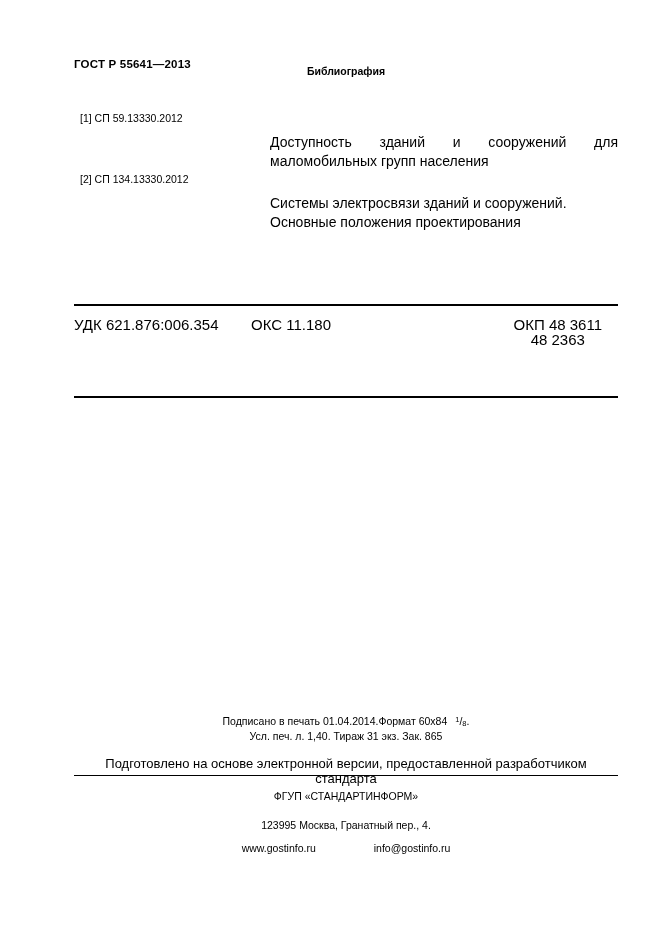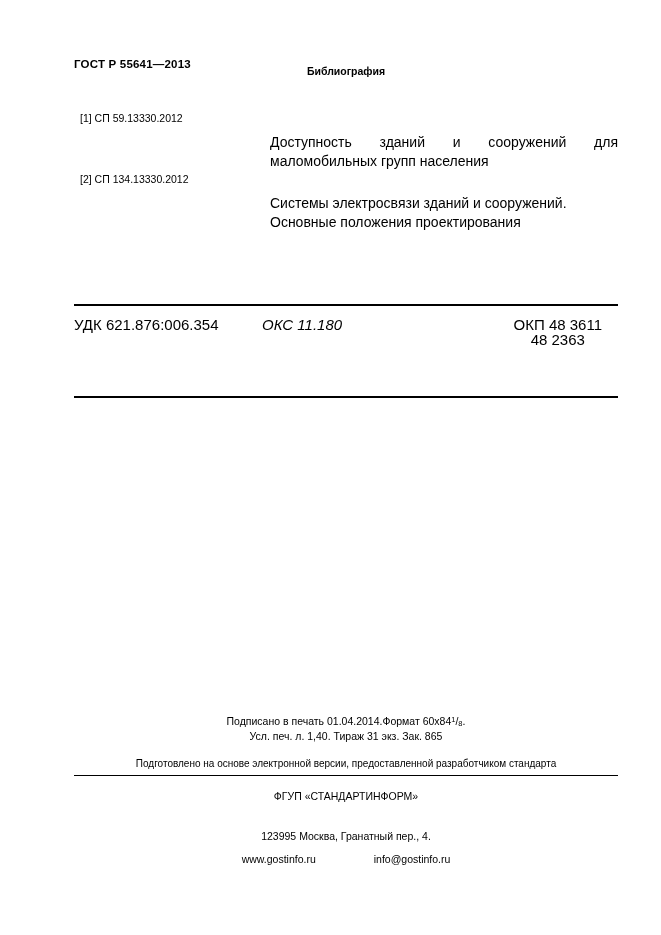--- a/index.html
+++ b/index.html
@@ -90,23 +90,22 @@
     font-size: 15px;
     line-height: 14.5px;
   }
   .code-udk {
     position: absolute;
     left: 0;
     top: 0;
   }
   .code-oks {
     position: absolute;
-    left: 188px;
+    left: 177px;
     top: 0;
-    font-style: italic;
   }
   .code-okp {
     position: absolute;
     right: 16px;
     top: 0;
     text-align: center;
   }
 
   
   .keywords {
@@ -125,49 +124,50 @@
     position: absolute;
     left: 74px;
     top: 714px;
     width: 544px;
     text-align: center;
     font-size: 10.5px;
     line-height: 14.5px;
   }
   .frac {
     font-size: 10.5px;
+    padding-left: 8px;
   }
   .frac sup, .frac sub {
     font-size: 7.5px;
     line-height: 0;
   }
   .frac sup { vertical-align: 0.45em; }
   .frac sub { vertical-align: -0.12em; }
 
   .prepared-note {
     position: absolute;
     left: 74px;
     top: 757px;
     width: 544px;
     text-align: center;
-    font-size: 10px;
+    font-size: 13px;
     line-height: 14.5px;
   }
 
   .publisher {
     position: absolute;
     left: 74px;
     top: 789px;
     width: 544px;
     text-align: center;
     font-size: 10.5px;
     line-height: 15px;
   }
   .publisher-name {
-    margin-bottom: 25px;
+    margin-bottom: 14px;
   }
   .publisher-address {
     margin-bottom: 0;
   }
   .publisher-contacts {
     display: flex;
     justify-content: center;
     gap: 58px;
   }
   .publisher-contacts span {

